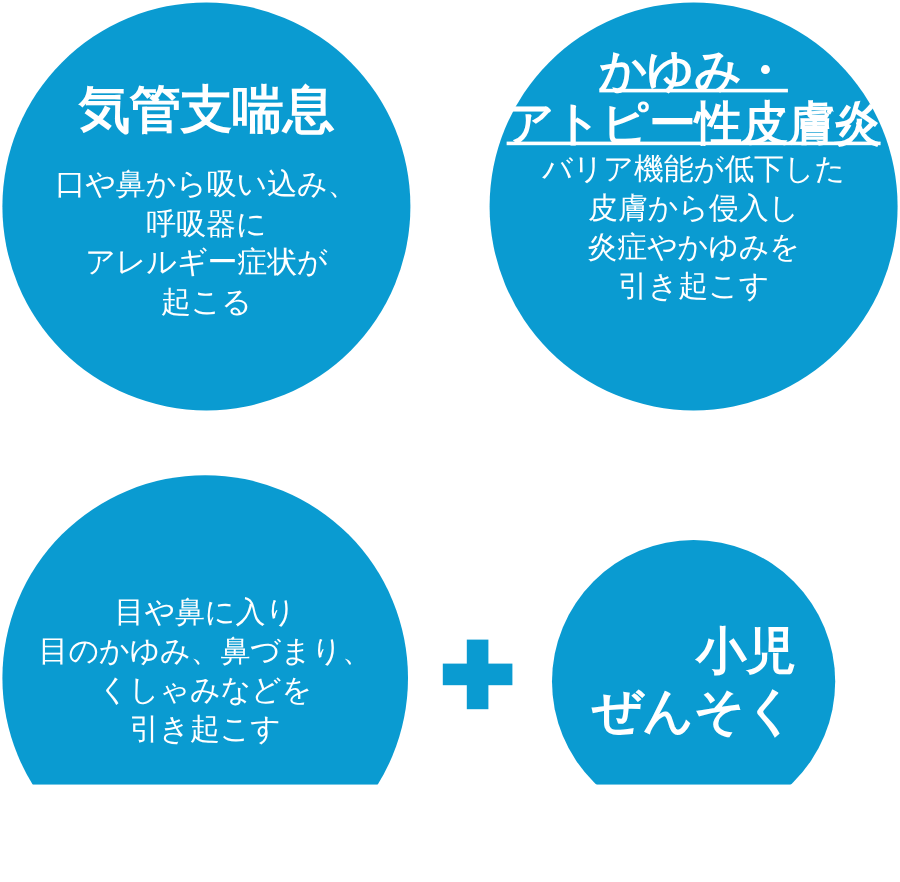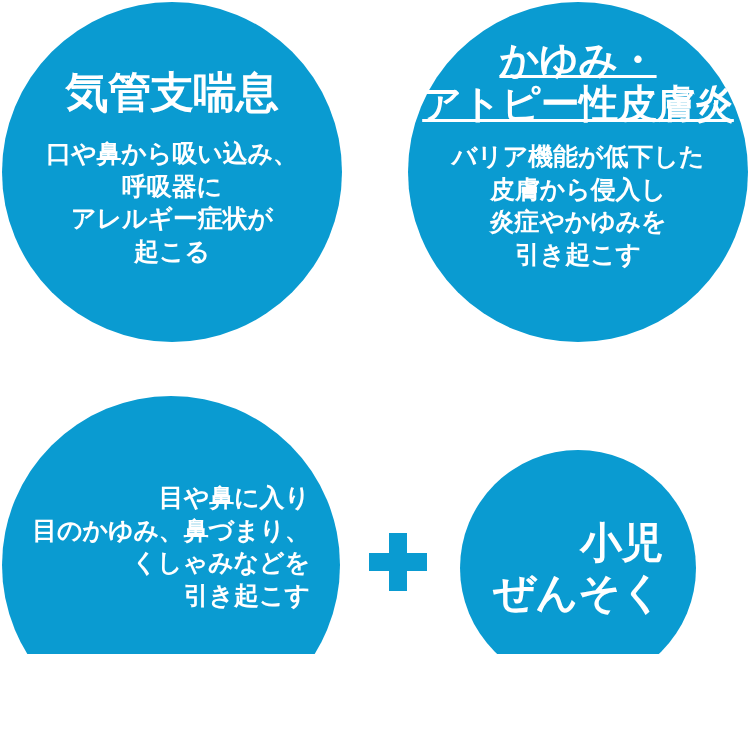--- a/index.html
+++ b/index.html
@@ -31,21 +31,21 @@
     text-align: center;
   }
   .circle-heading {
     font-weight: 700;
     line-height: 1.12;
     letter-spacing: -0.01em;
     white-space: pre-line;
     margin: 0;
   }
   .circle-body {
-    font-weight: 700;
+    font-weight: 400;
     line-height: 1.30;
     letter-spacing: -0.005em;
     white-space: pre-line;
     margin: 0;
   }
 
   
   #circle-asthma {
     left: 2px;
     top: 2px;
@@ -58,32 +58,32 @@
 
   
   #circle-atopic {
     left: 408px;
     top: 2px;
     width: 340px;
     height: 340px;
     padding-top: 36px;
   }
   #circle-atopic .circle-heading { font-size: 39px; text-decoration: underline; }
-  #circle-atopic .circle-body    { font-size: 25px; margin-top: 16px; }
+  #circle-atopic .circle-body    { font-size: 25px; }
 
   
   #circle-rhinitis {
     left: 2px;
     top: 396px;
     width: 338px;
     height: 338px;
     padding-top: 62px;
   }
   #circle-rhinitis .circle-heading { font-size: 40px; }
-  #circle-rhinitis .circle-body    { font-size: 25px; margin-top: 24px; text-align: right; }
+  #circle-rhinitis .circle-body    { font-size: 25px; margin-top: 36px; }
 
   
   #circle-pediatric {
     left: 460px;
     top: 450px;
     width: 236px;
     height: 236px;
     justify-content: center;
     padding-top: 0;
     text-align: right;

